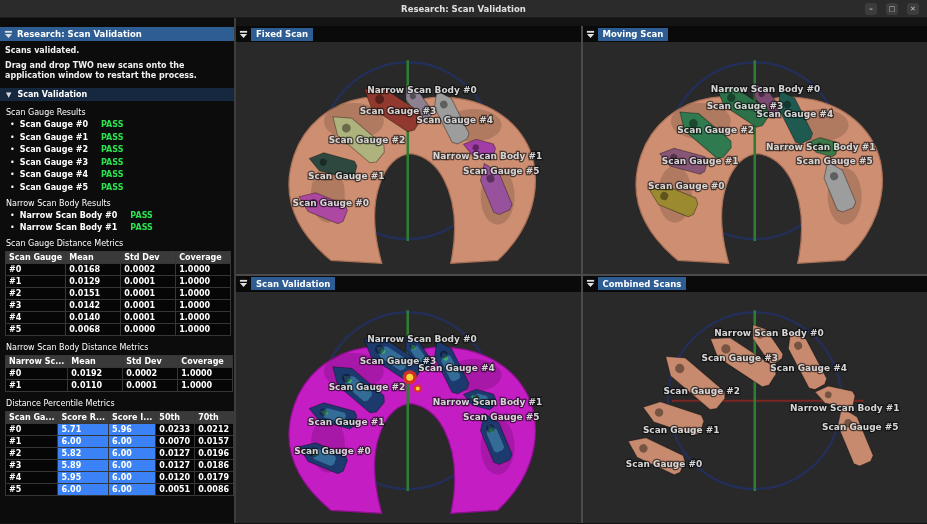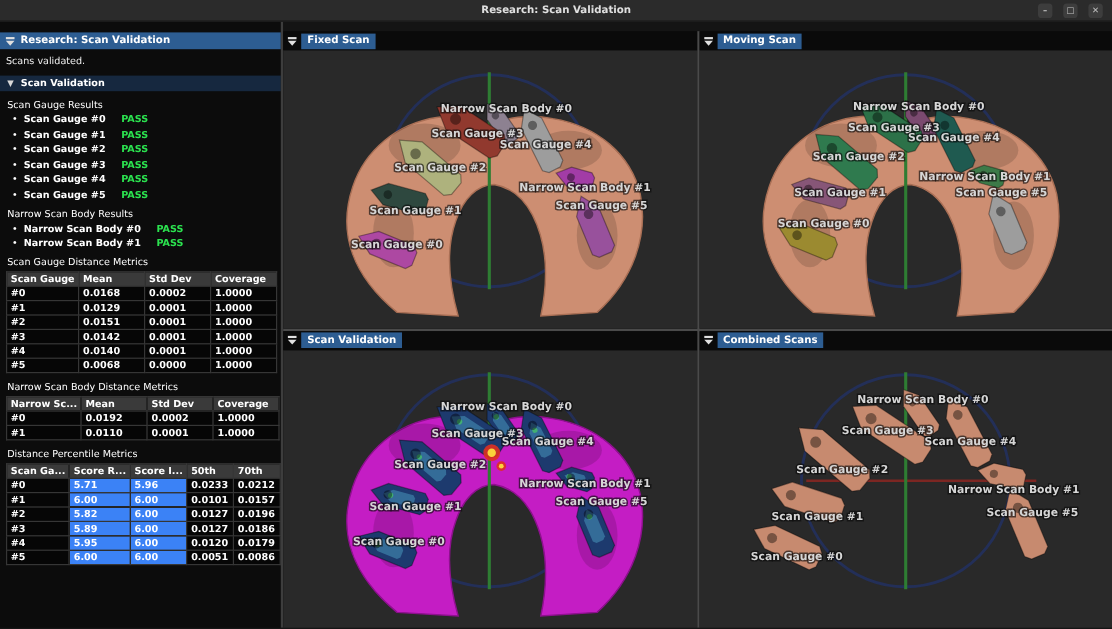--- a/index.html
+++ b/index.html
@@ -10,21 +10,21 @@
   .titlebar-text { color:#e0e0e0; font-size:8.5px; font-weight:bold; }
   .win-controls { position:absolute; right:8px; top:3px; display:flex; gap:9px; }
   .win-btn { width:12px; height:12px; border-radius:3px; background:#3d3d3d; color:#c0c0c0;
     font-size:7px; line-height:12px; text-align:center; font-weight:bold; }
   .main { display:flex; height:505px; }
   
   .sidebar { width:234px; background:#0c0c0c; padding-top:9px; flex:none; }
   .sb-header { height:14px; background:#2d5d92; display:flex; align-items:center; gap:4px;
     padding:0 4px; }
   .sb-header-text, .panel-tab { color:#ffffff; font-size:8.5px; font-weight:bold; white-space:nowrap; }
-  .msg { color:#f0f0f0; font-size:8px; font-weight:normal; margin:5px 6px 0 5px; line-height:1.25; }
+  .msg { color:#f0f0f0; font-size:8px; font-weight:bold; margin:5px 6px 0 5px; line-height:1.25; }
   .section-header { background:#16283f; height:13px; margin-top:7px; display:flex;
     align-items:center; gap:6px; padding:0 6px; }
   .section-arrow { color:#d8d8d8; font-size:7px; }
   .section-title { color:#ffffff; font-size:8px; font-weight:bold; }
   .sb-heading { color:#ffffff; font-size:8px; font-weight:normal; margin:7px 0 3px 6px; }
   .result-item { display:flex; align-items:center; margin:0 0 3.5px 10px; }
   .bullet { color:#ffffff; font-size:8px; margin-right:5px; }
   .result-label { color:#ffffff; font-size:8px; font-weight:bold; }
   .result-status { font-size:8px; font-weight:bold; margin-left:13px; }
   table { border-collapse:collapse; margin-left:5px; table-layout:fixed; }
@@ -62,20 +62,21 @@
 <div class="main">
   <div class="sidebar">
     <div class="sb-header">
       <svg class="collapse-icon" viewBox="0 0 10 10">
         <rect x="1" y="1" width="8" height="2" fill="#e0e0e0"></rect>
         <polygon points="1,4.5 9,4.5 5,9" fill="#e0e0e0"></polygon>
       </svg>
       <span class="sb-header-text">Research: Scan Validation</span>
     </div>
     <div class="msg">Scans validated.</div>
+    <div class="msg">Drag and drop TWO new scans onto the application window to restart the process.</div>
     <div class="section-header">
       <span class="section-arrow">▼</span>
       <span class="section-title">Scan Validation</span>
     </div>
 
     <div class="sb-heading">Scan Gauge Results</div>
     <div id="gauge-results">
         <div class="result-item">
           <span class="bullet">•</span>
           <span class="result-label">Scan Gauge #0</span>
@@ -233,21 +234,21 @@
             <td>#0</td>
             <td class="score">5.71</td>
             <td class="score">5.96</td>
             <td>0.0233</td>
             <td>0.0212</td>
           </tr>
           <tr>
             <td>#1</td>
             <td class="score">6.00</td>
             <td class="score">6.00</td>
-            <td>0.0101</td>
+            <td>0.0070</td>
             <td>0.0157</td>
           </tr>
           <tr>
             <td>#2</td>
             <td class="score">5.82</td>
             <td class="score">6.00</td>
             <td>0.0127</td>
             <td>0.0196</td>
           </tr>
           <tr>

